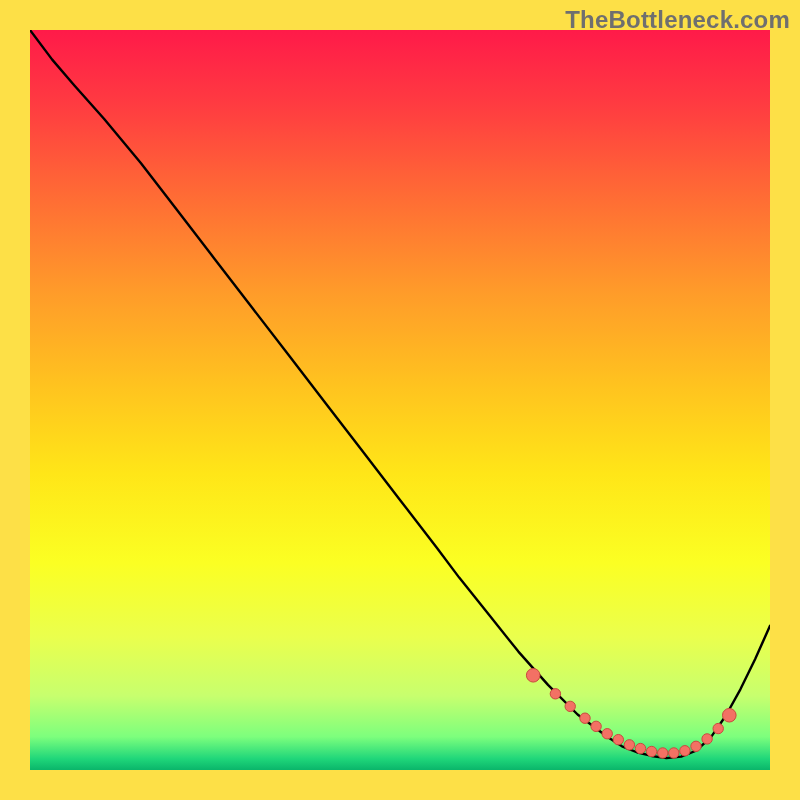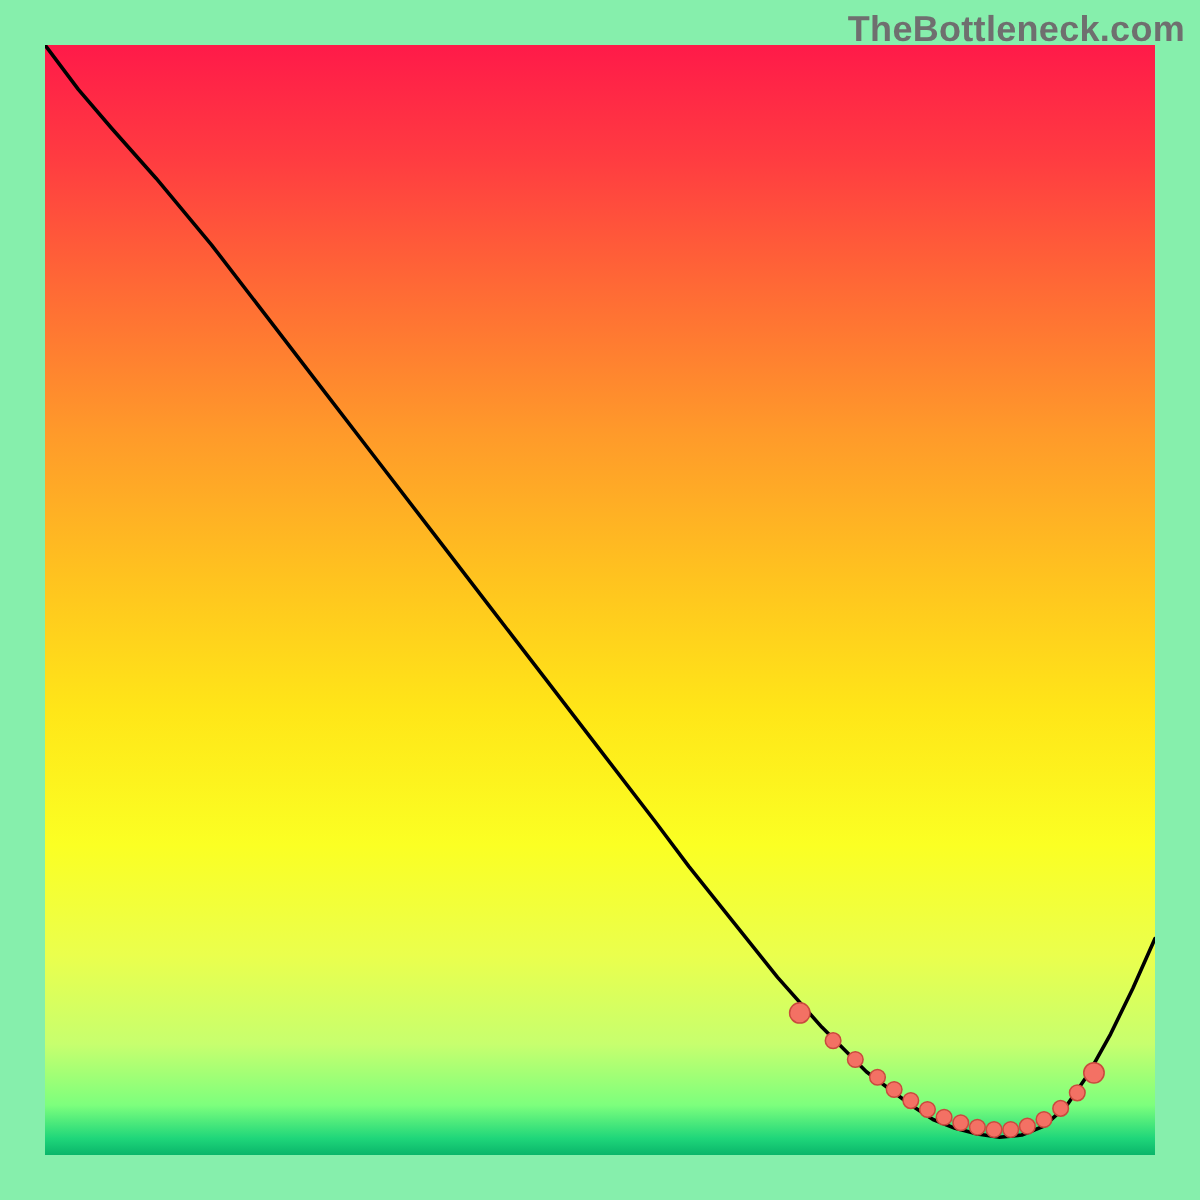--- a/index.html
+++ b/index.html
@@ -8,21 +8,21 @@
     width: 800px;
     height: 800px;
     background: #000;
     overflow: hidden;
     font-family: Arial, Helvetica, sans-serif;
   }
   .frame {
     position: relative;
     width: 800px;
     height: 800px;
-    background: #86efac;
+    background: #fde047;
   }
   .plot {
     position: absolute;
     left: 30px;
     top: 30px;
     width: 740px;
     height: 740px;
   }
   .watermark {
     position: absolute;

